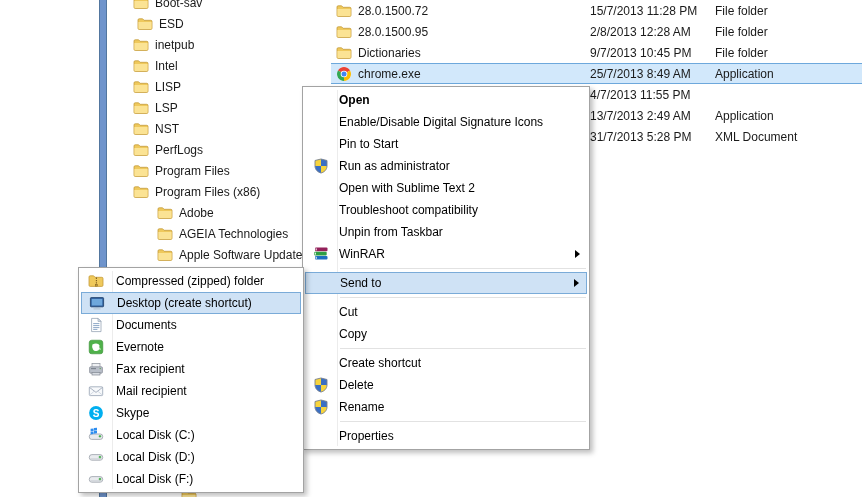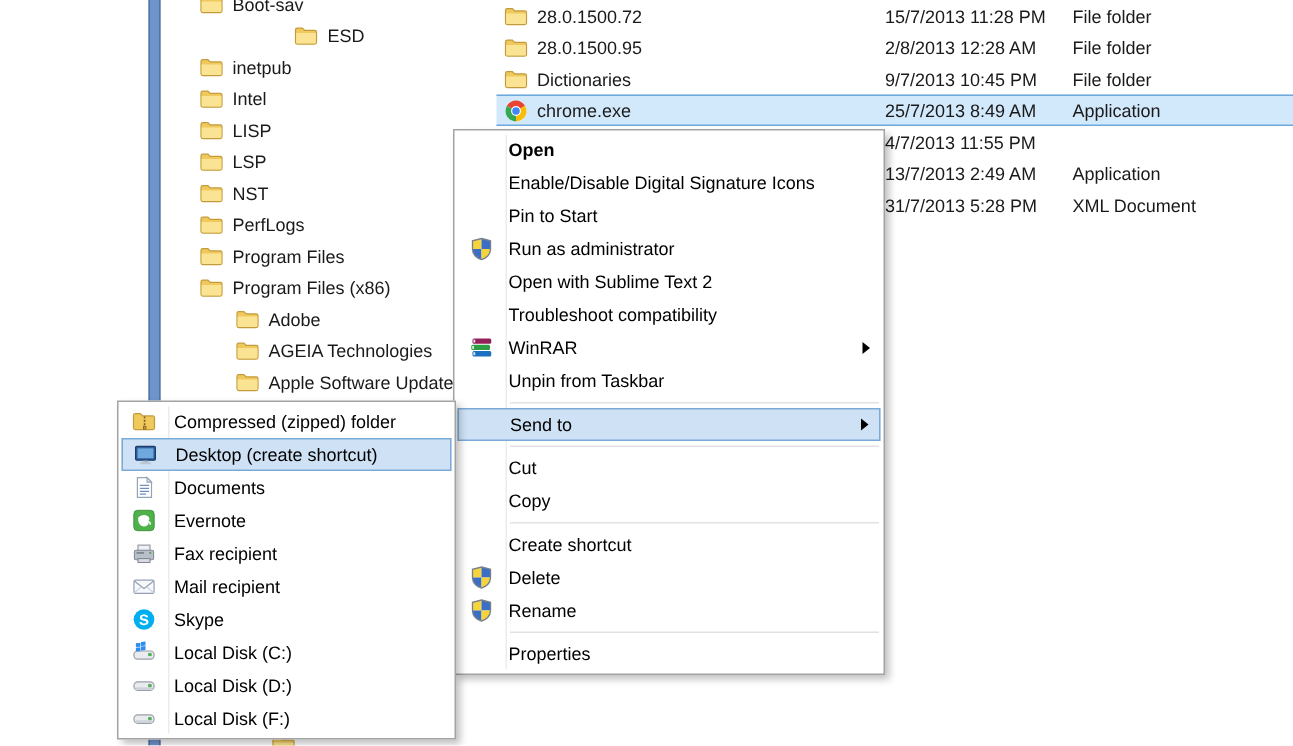--- a/index.html
+++ b/index.html
@@ -62,21 +62,21 @@
 <div class="tree" id="tree">
     <div class="tree-row" style="padding-left: 0px;">
       <span class="icon">
         <svg viewBox="0 0 16 16">
           <path d="M1 4 Q1 2.8 2.2 2.8 L5.6 2.8 L7.1 4.3 L13.8 4.3 Q15 4.3 15 5.5 L15 12.2 Q15 13.4 13.8 13.4 L2.2 13.4 Q1 13.4 1 12.2 Z" fill="#efc95c" stroke="#c49a3a" stroke-width="0.8"></path>
           <path d="M1.4 6 L14.6 6 L14.6 12.2 Q14.6 13 13.8 13 L2.2 13 Q1.4 13 1.4 12.2 Z" fill="#fbe394"></path>
         </svg>
       </span>
       <span>Boot-sav</span>
     </div>
-    <div class="tree-row" style="padding-left: 4px; justify-content: center;">
+    <div class="tree-row" style="padding-left: 4px;">
       <span class="icon">
         <svg viewBox="0 0 16 16">
           <path d="M1 4 Q1 2.8 2.2 2.8 L5.6 2.8 L7.1 4.3 L13.8 4.3 Q15 4.3 15 5.5 L15 12.2 Q15 13.4 13.8 13.4 L2.2 13.4 Q1 13.4 1 12.2 Z" fill="#efc95c" stroke="#c49a3a" stroke-width="0.8"></path>
           <path d="M1.4 6 L14.6 6 L14.6 12.2 Q14.6 13 13.8 13 L2.2 13 Q1.4 13 1.4 12.2 Z" fill="#fbe394"></path>
         </svg>
       </span>
       <span>ESD</span>
     </div>
     <div class="tree-row" style="padding-left: 0px;">
       <span class="icon">
@@ -288,38 +288,38 @@
     </div>
     <div class="mi">
       <span class="gutter"></span>
       <span class="label">Open with Sublime Text 2</span>
     </div>
     <div class="mi">
       <span class="gutter"></span>
       <span class="label">Troubleshoot compatibility</span>
     </div>
     <div class="mi">
+      <span class="gutter"></span>
+      <span class="label">Unpin from Taskbar</span>
+    </div>
+    <div class="mi">
       <span class="gutter">
         <span class="icon">
           <svg viewBox="0 0 16 16">
             <rect x="2" y="1.6" width="12.5" height="3.6" rx="1" fill="#93205a"></rect>
             <rect x="1.2" y="5.8" width="12.5" height="3.6" rx="1" fill="#2e9e45"></rect>
             <rect x="2" y="10" width="12.5" height="3.6" rx="1" fill="#1d6fc0"></rect>
             <rect x="2.6" y="2.4" width="1.2" height="2" fill="#fff" opacity="0.85"></rect>
             <rect x="1.8" y="6.6" width="1.2" height="2" fill="#fff" opacity="0.85"></rect>
             <rect x="2.6" y="10.8" width="1.2" height="2" fill="#fff" opacity="0.85"></rect>
           </svg>
         </span>
       </span>
       <span class="label">WinRAR</span>
       <span class="arrow"></span>
-    </div>
-    <div class="mi">
-      <span class="gutter"></span>
-      <span class="label">Unpin from Taskbar</span>
     </div>
     <div class="msep"></div>
     <div class="mi hl">
       <span class="gutter"></span>
       <span class="label">Send to</span>
       <span class="arrow"></span>
     </div>
     <div class="msep"></div>
     <div class="mi">
       <span class="gutter"></span>

